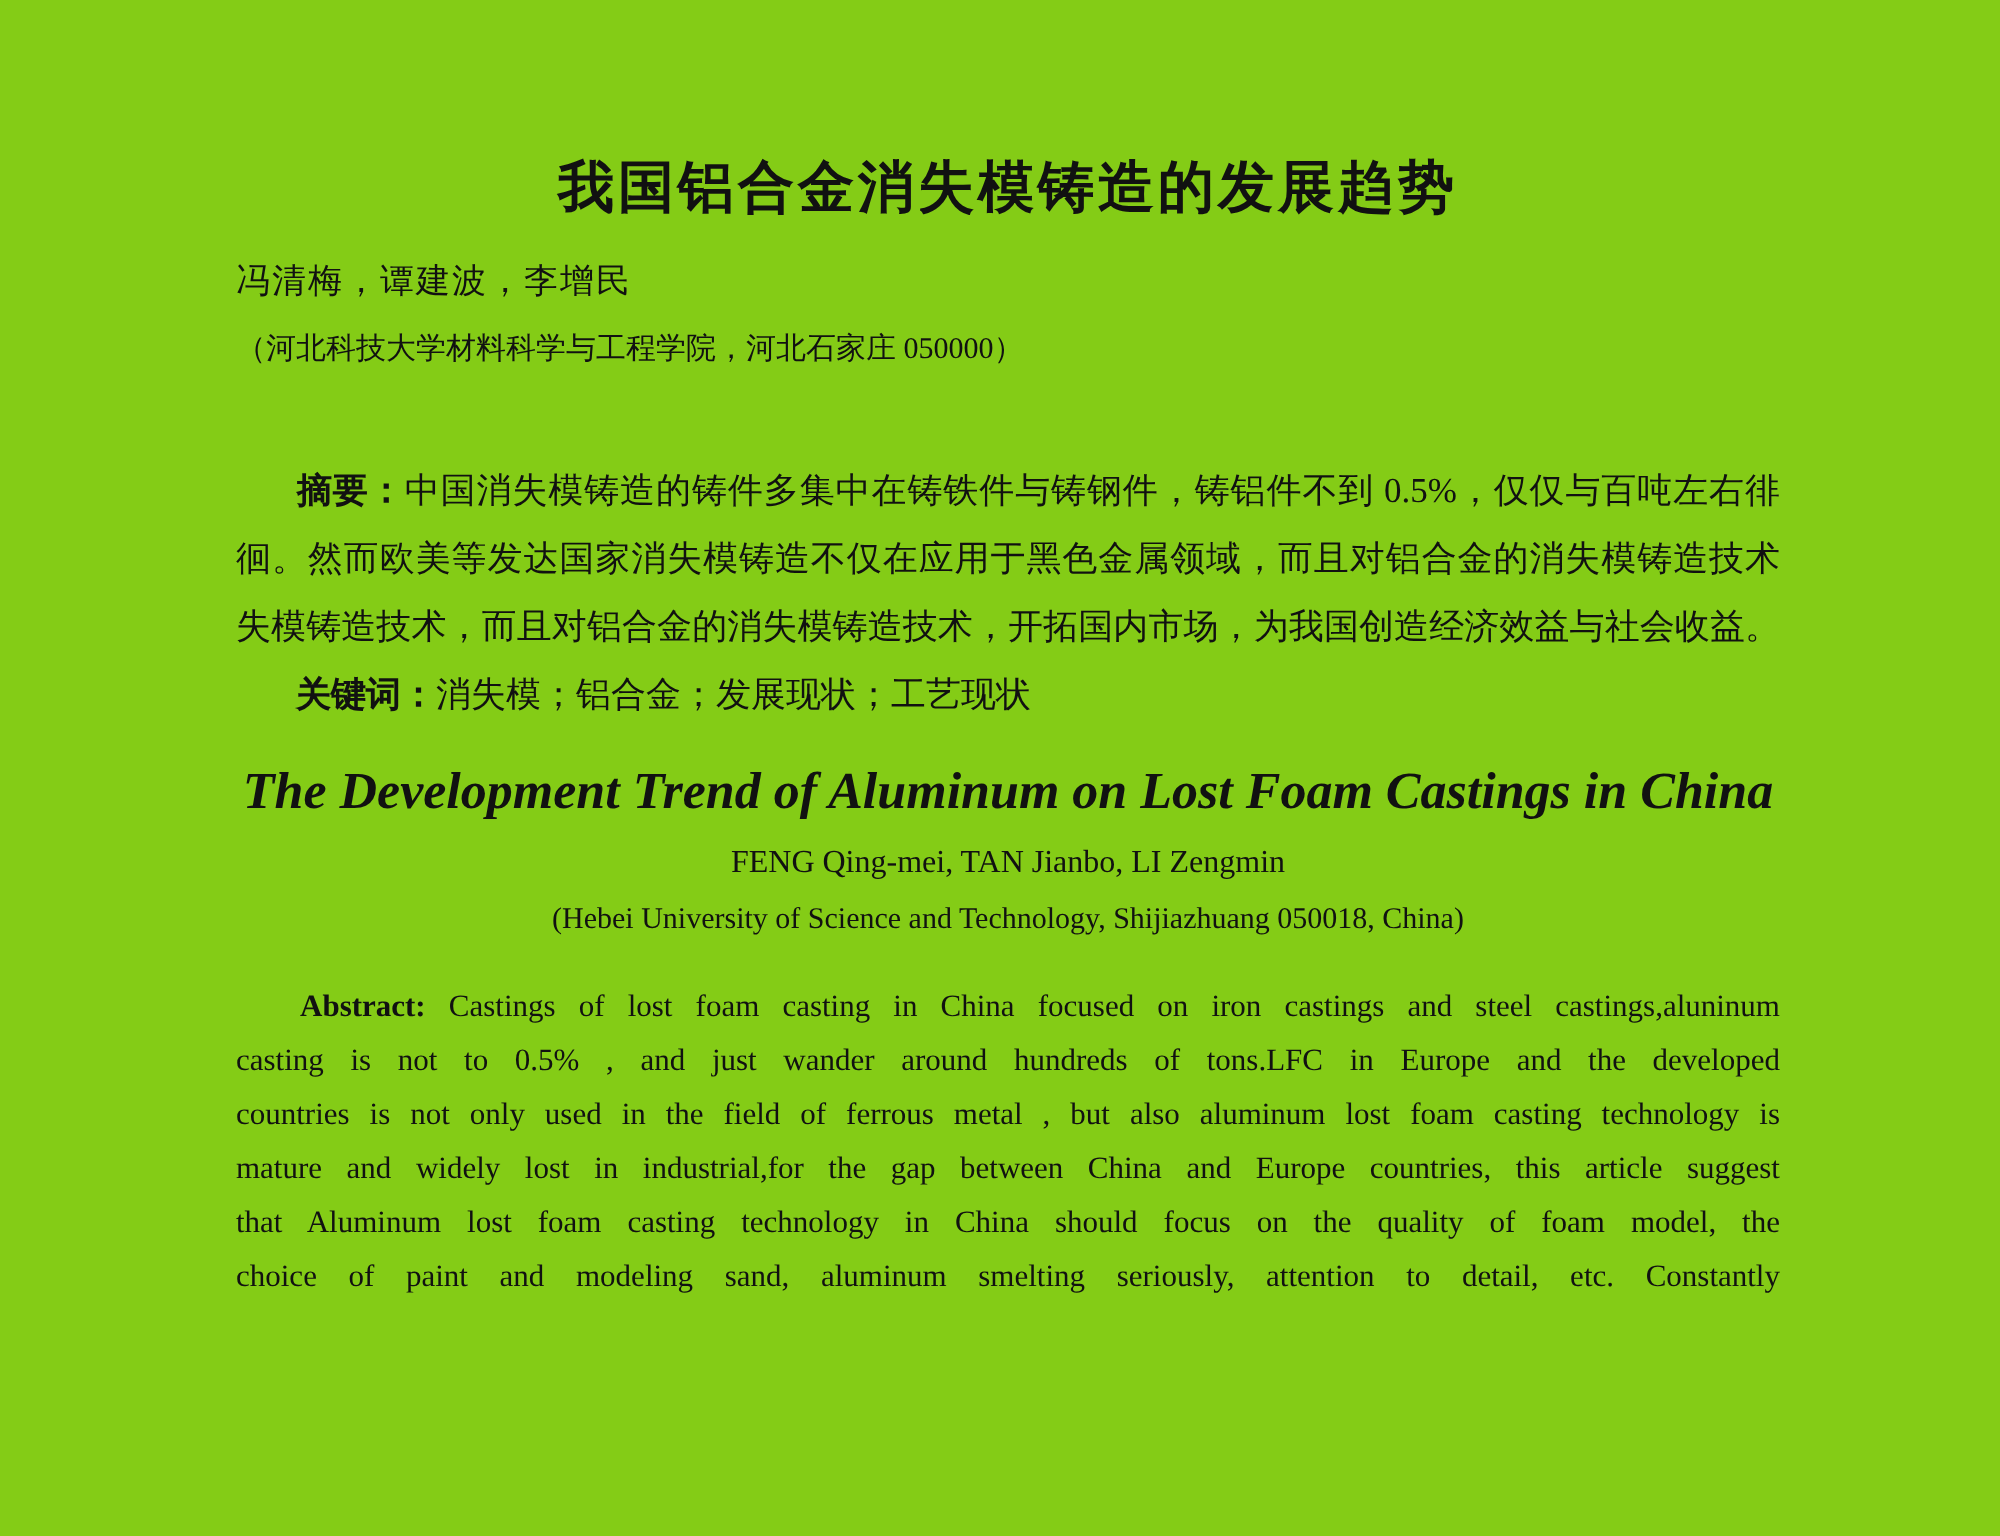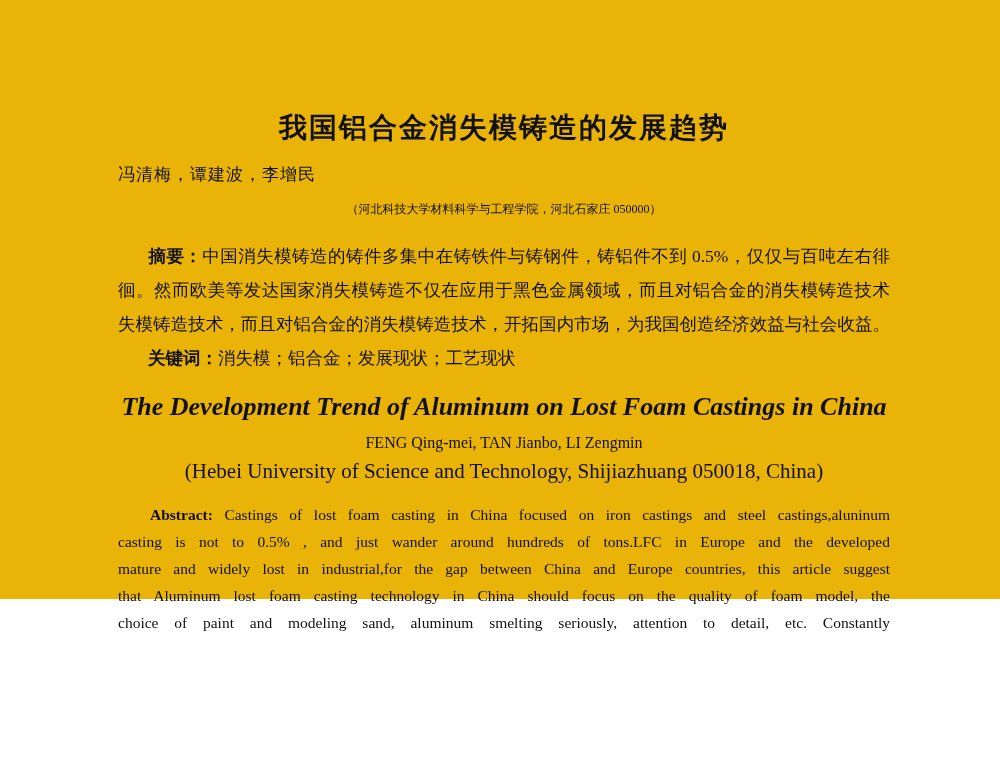--- a/index.html
+++ b/index.html
@@ -4,46 +4,45 @@
 <style>
   * { margin: 0; padding: 0; box-sizing: border-box; }
   html, body {
     width: 1000px; height: 768px;
     background: #ffffff;
     overflow: hidden;
     color: #111111;
     font-family: "Liberation Serif", "DejaVu Serif", serif;
   }
   .page {
-    width: 1000px; height: 599px;
-    padding: 108px 110px 0 118px;
-    background: #eab308;
+    width: 1000px; height: 768px;
+    padding: 74px 110px 0 118px;
+    background: #84cc16;
   }
   .col { width: 772px; }
 
   .title-zh {
     font-family: "Liberation Sans", "DejaVu Sans", sans-serif;
     font-weight: bold;
     font-size: 28px;
     line-height: 40px;
     text-align: center;
     letter-spacing: 2px;
     margin-bottom: 14px;
   }
   .authors-zh {
     font-size: 17px;
     line-height: 26px;
     letter-spacing: 1px;
     margin-bottom: 8px;
   }
   .affil-zh {
-    font-size: 12px;
+    font-size: 15px;
     line-height: 26px;
-    text-align: center;
-    margin-bottom: 17px;
+    margin-bottom: 40px;
   }
 
   .abs-zh .line {
     font-size: 17.5px;
     line-height: 34px;
     text-align: justify;
     text-align-last: justify;
     overflow: hidden;
     white-space: nowrap;
   }
@@ -70,21 +69,21 @@
     margin-bottom: 6px;
     font-style: italic;
   }
   .authors-en {
     font-size: 16px;
     line-height: 24px;
     text-align: center;
     margin-bottom: 4px;
   }
   .affil-en {
-    font-size: 21px;
+    font-size: 15px;
     line-height: 24px;
     text-align: center;
     margin-bottom: 18px;
   }
 
   .abs-en .line {
     font-size: 15.5px;
     line-height: 27px;
     text-align: justify;
     text-align-last: justify;
@@ -115,20 +114,21 @@
 
     <h2 class="title-en">The Development Trend of Aluminum on Lost Foam Castings in China</h2>
 
     <div class="authors-en">FENG Qing-mei, TAN Jianbo, LI Zengmin</div>
 
     <div class="affil-en">(Hebei University of Science and Technology, Shijiazhuang 050018, China)</div>
 
     <div class="abs-en">
       <div class="line"><span class="indent-en"></span><span class="lbl-en">Abstract:</span><span> </span><span>Castings of lost foam casting in China focused on iron castings and steel castings,aluninum</span></div>
       <div class="line">casting is not to 0.5% , and just wander around hundreds of tons.LFC in Europe and the developed</div>
+      <div class="line">countries is not only used in the field of ferrous metal , but also aluminum lost foam casting technology is</div>
       <div class="line">mature and widely lost in industrial,for the gap between China and Europe countries, this article suggest</div>
       <div class="line">that Aluminum lost foam casting technology in China should focus on the quality of foam model, the</div>
       <div class="line">choice of paint and modeling sand, aluminum smelting seriously, attention to detail, etc. Constantly</div>
 
     </div>
 
   </div>
 </div>
 
 </body></html>

